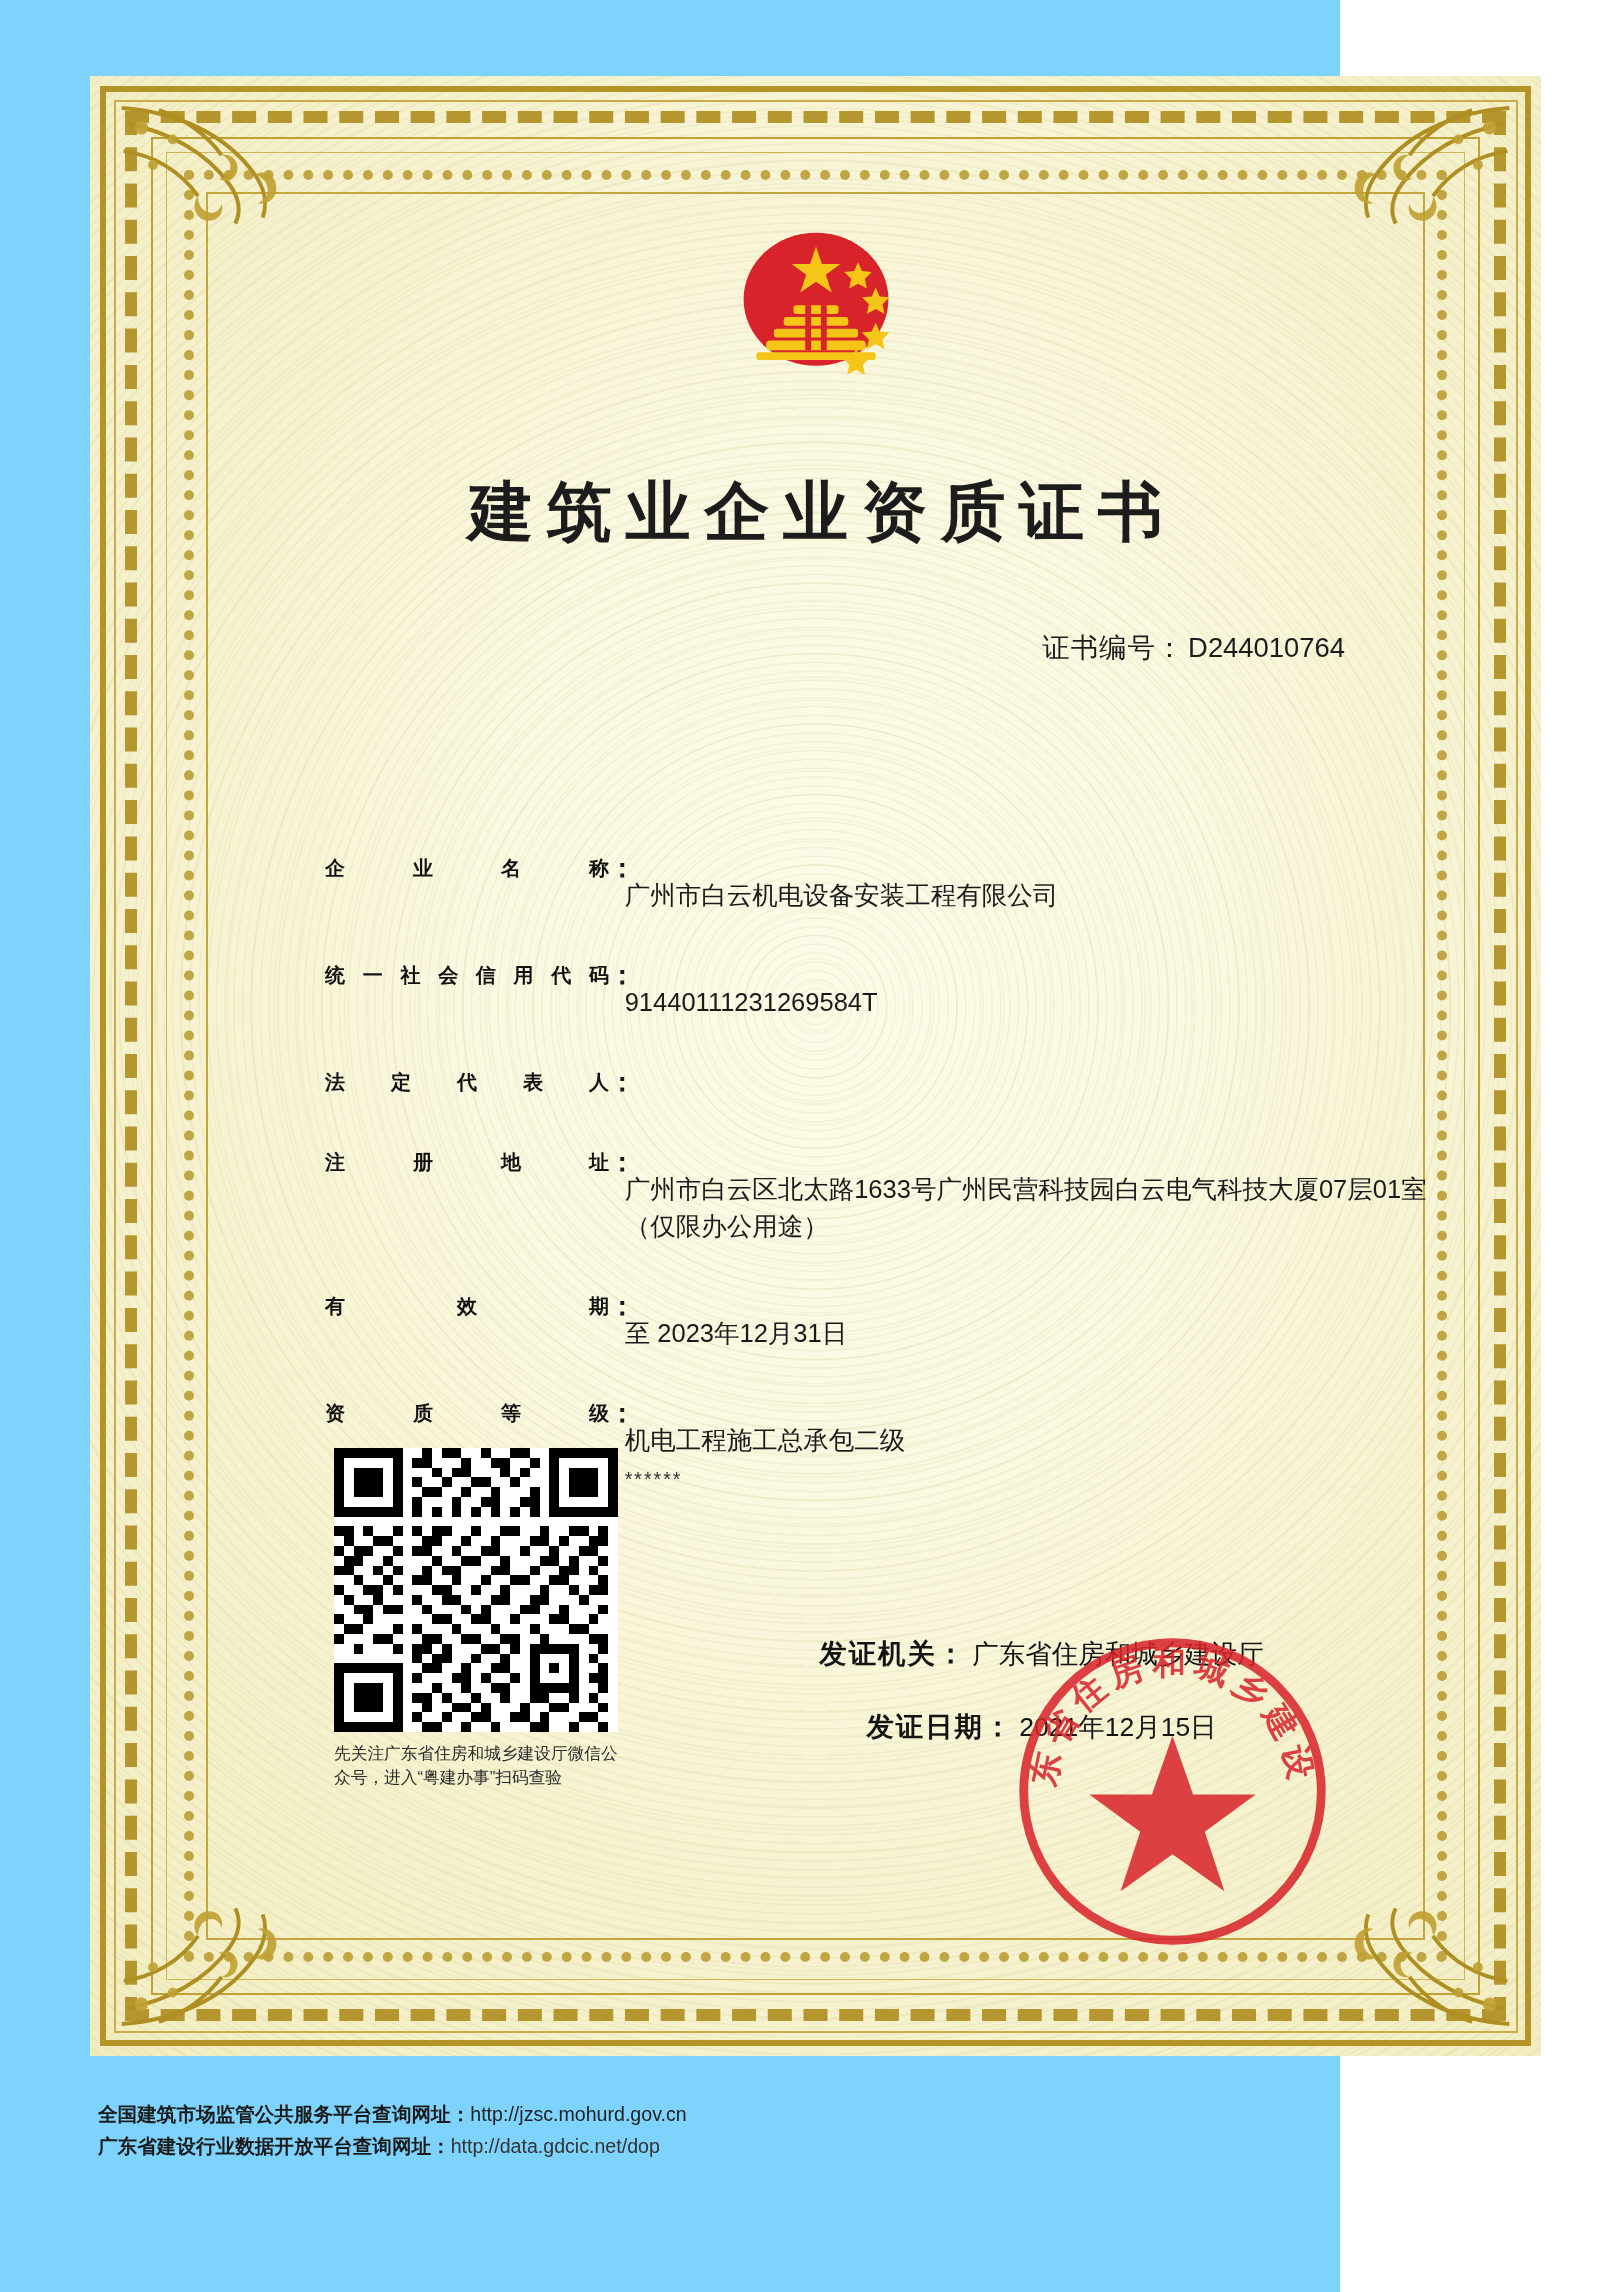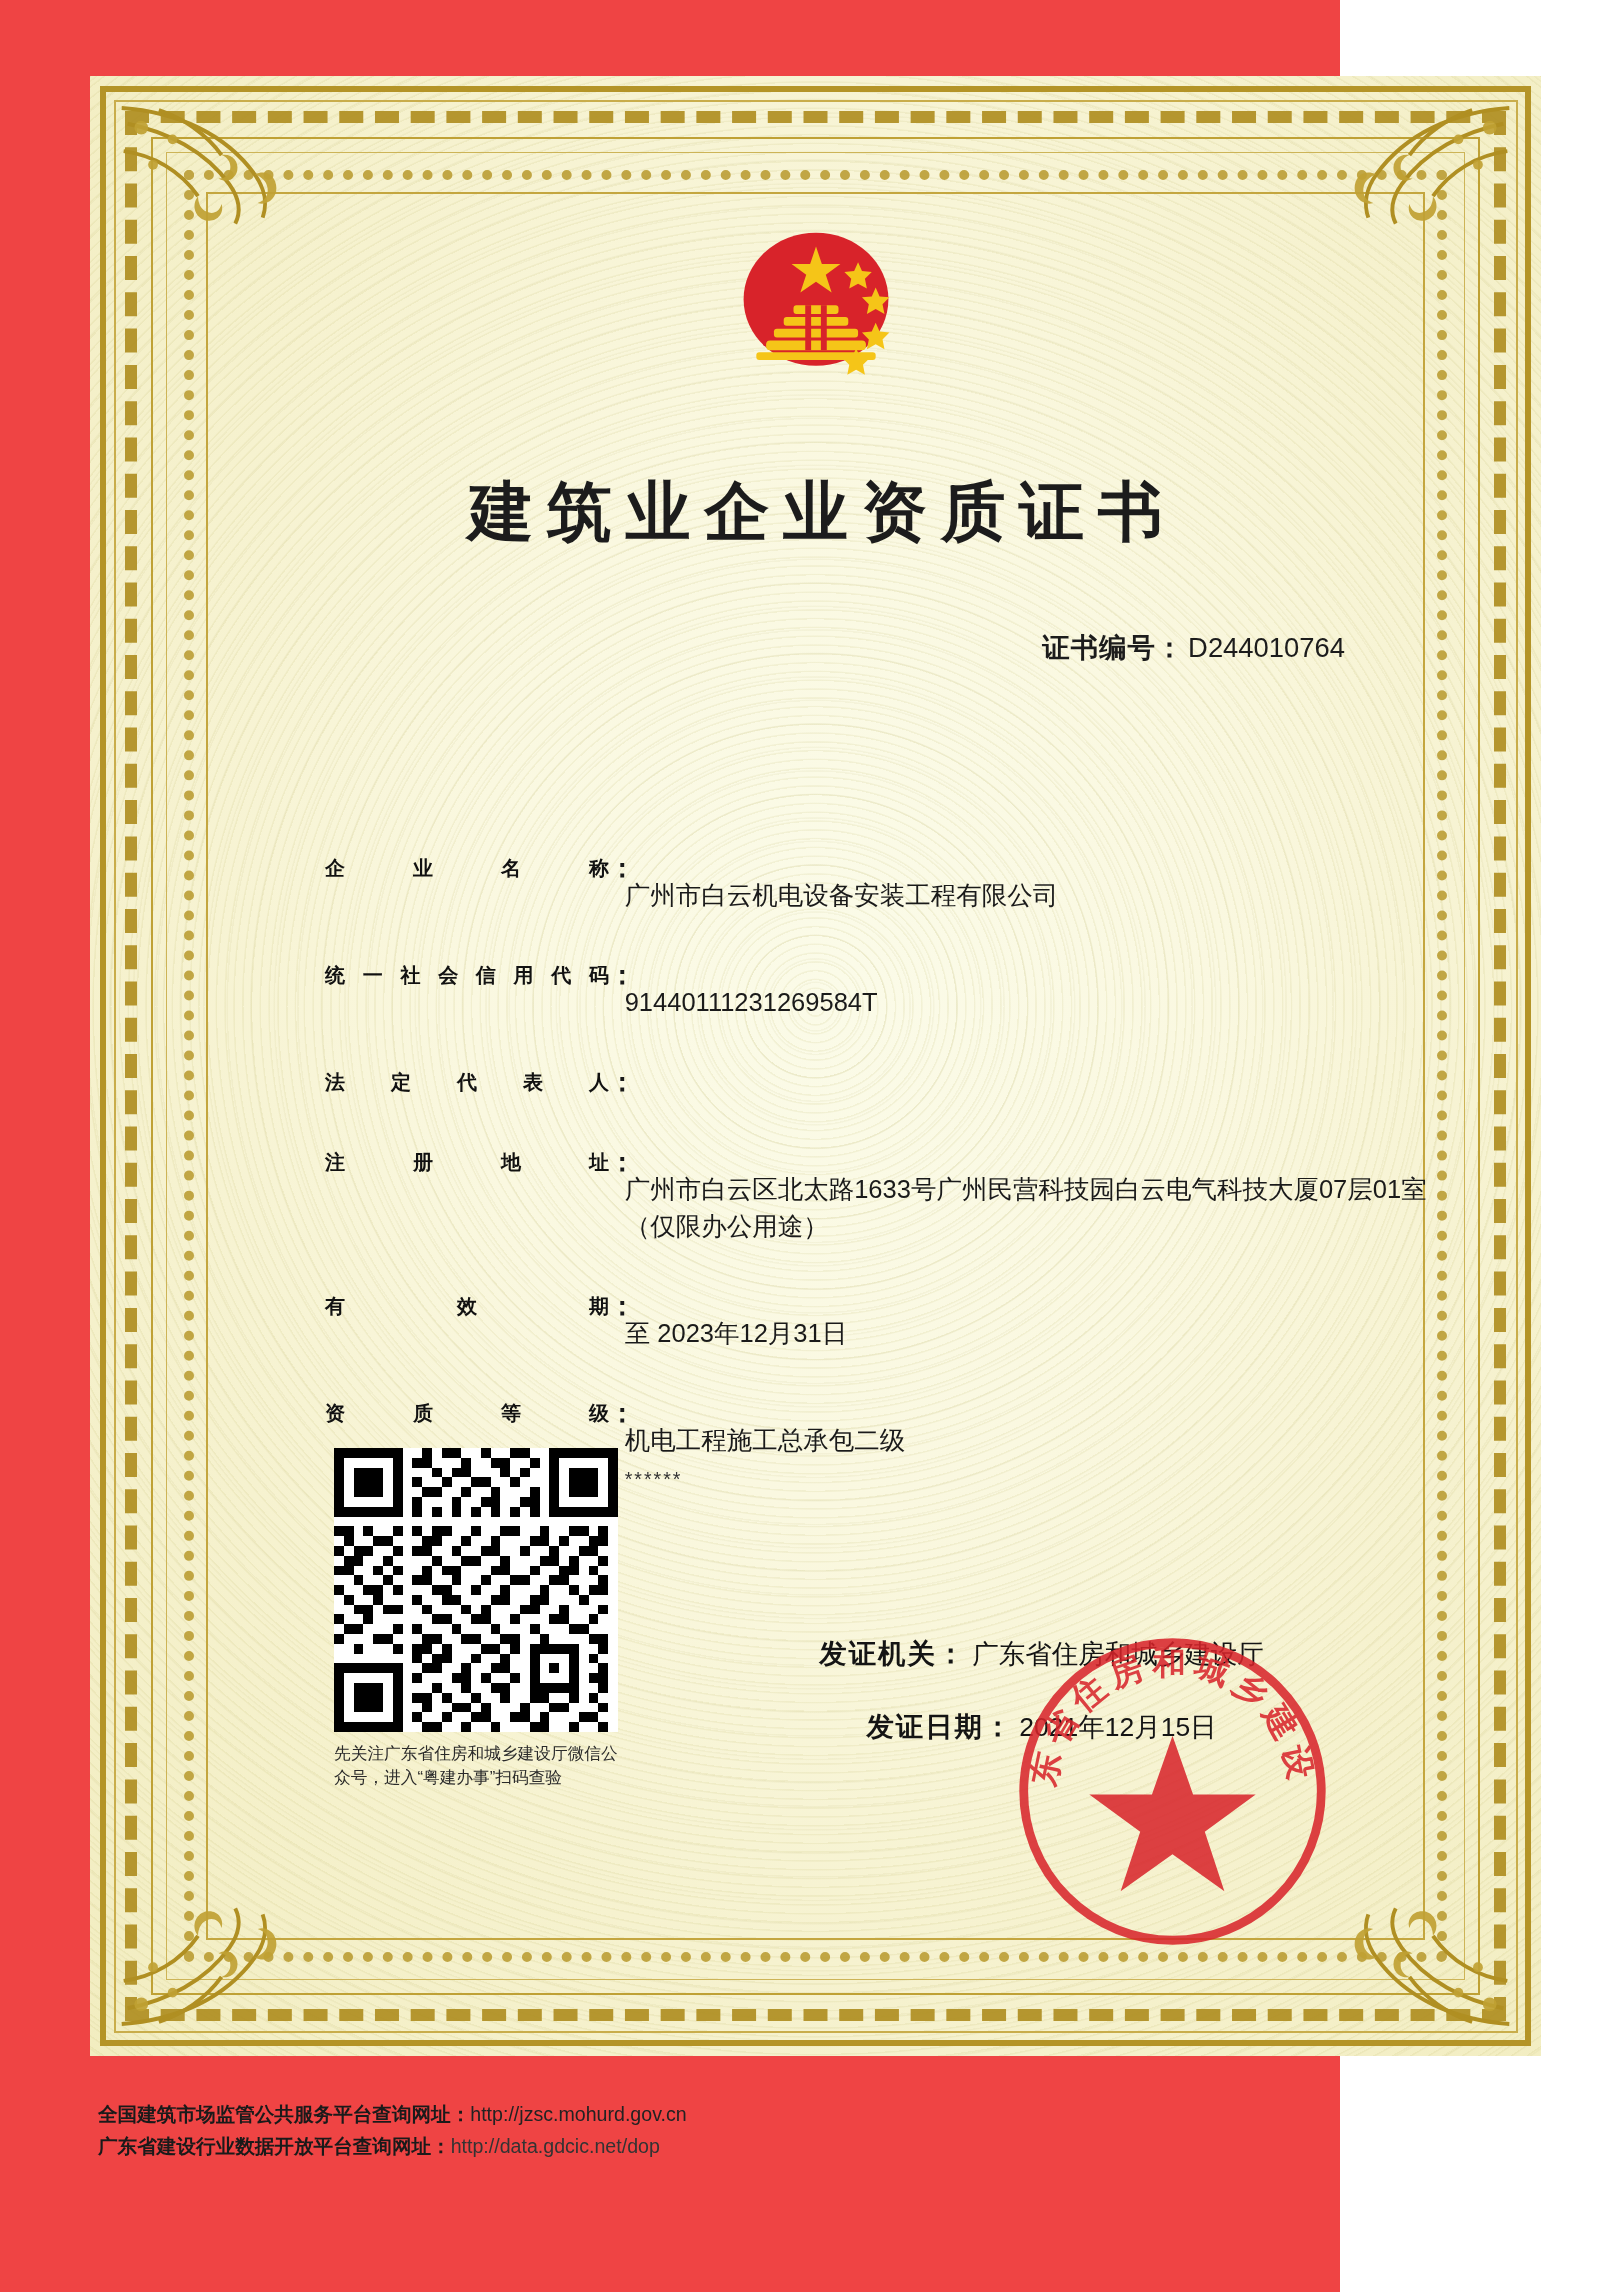--- a/index.html
+++ b/index.html
@@ -14,21 +14,21 @@
     position: relative;
     overflow: hidden;
   }
 
   
   #page {
     position: absolute;
     left: 0; top: 0;
     width: 1340px;
     height: 2293px;
-    background: #ef4444;
+    background: #7dd3fc;
   }
 
   
   #certificate {
     position: absolute;
     left: 90px;
     top: 76px;
     width: 1451px;
     height: 1980px;
     background:
@@ -119,21 +119,21 @@
 
   #cert-no-row {
     position: absolute;
     right: 196px;
     top: 554px;
     font-size: 27.4px;
     color: #1c1c1c;
     white-space: nowrap;
   }
   #cert-no-row .label {
-    font-weight: bold;
+    font-weight: normal;
     letter-spacing: 1px;
   }
   #cert-no-row .value {
     font-family: Liberation Sans, sans-serif;
     margin-left: 3.9px;
   }
 
   
   #fields {
     position: absolute;

